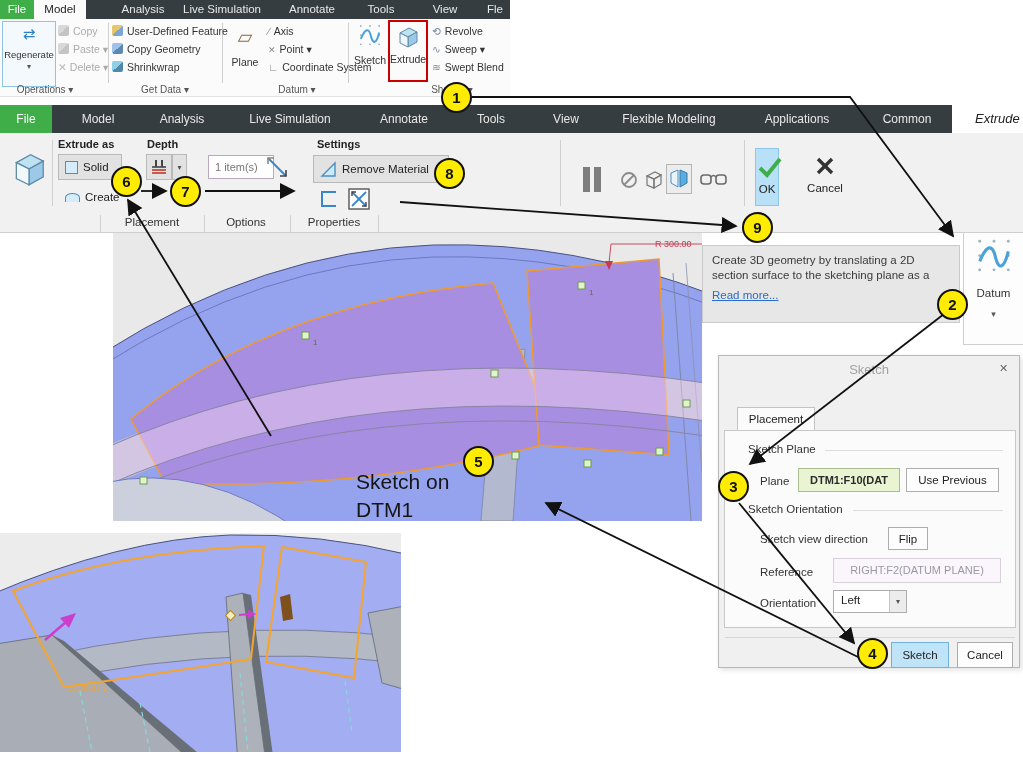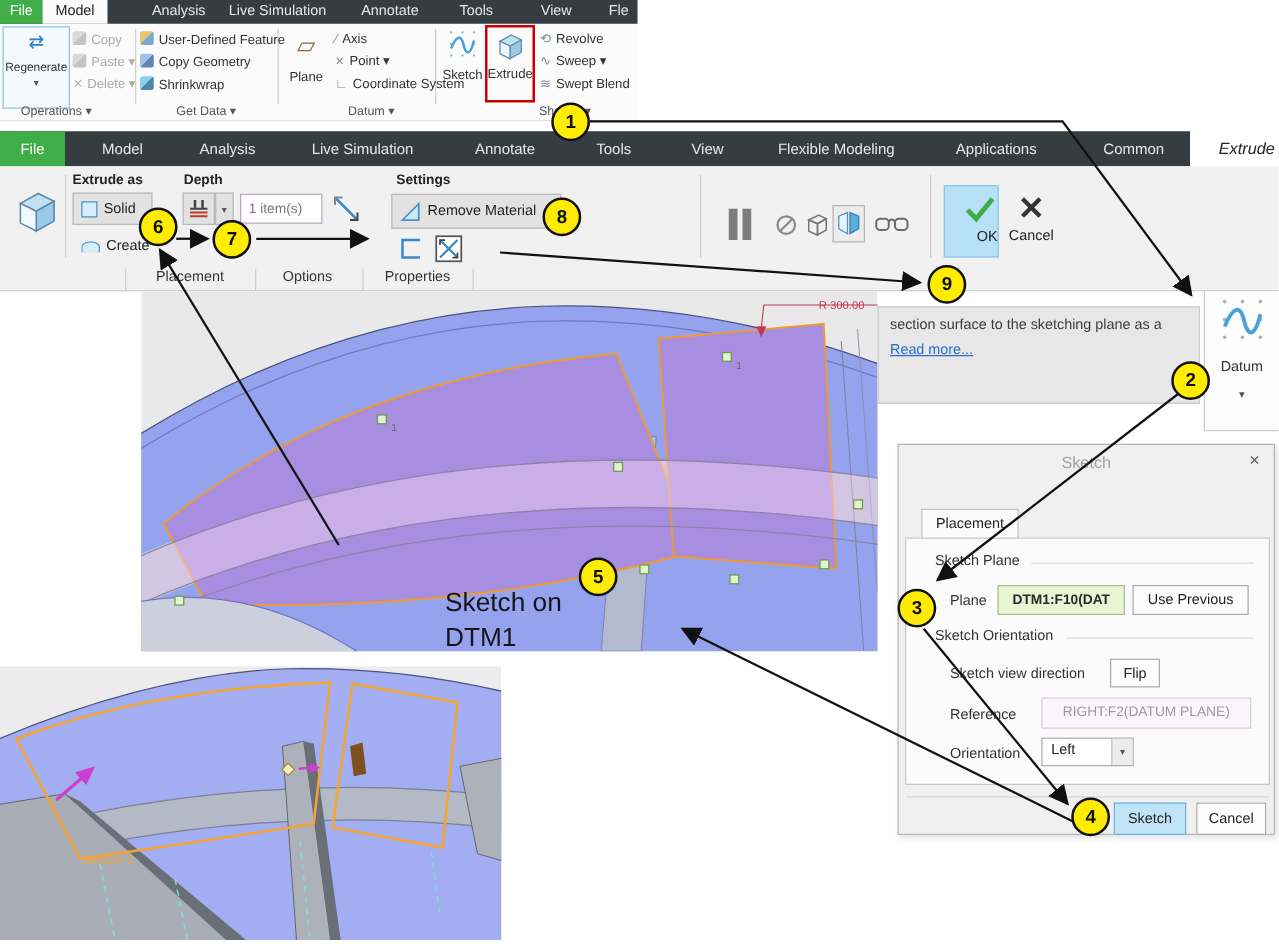--- a/index.html
+++ b/index.html
@@ -137,21 +137,21 @@
   <div class="abs btn" style="left:146px;top:21px;width:26px;height:26px;padding:0;justify-content:center;">
     <svg width="18" height="16" viewBox="0 0 18 16">
       <line x1="2" y1="8" x2="16" y2="8" stroke="#444" stroke-width="1.6"></line>
       <line x1="6" y1="1" x2="6" y2="8" stroke="#444" stroke-width="2"></line>
       <line x1="12" y1="1" x2="12" y2="8" stroke="#444" stroke-width="2"></line>
       <line x1="2" y1="11" x2="16" y2="11" stroke="#c0392b" stroke-width="1.6"></line>
       <line x1="2" y1="14" x2="16" y2="14" stroke="#c0392b" stroke-width="1.6"></line>
     </svg>
   </div>
   <div class="abs btn" style="left:172px;top:21px;width:15px;height:26px;padding:0;justify-content:center;font-size:8px;color:#555;">▾</div>
-  <div class="abs fld" style="left:192px;top:22px;width:66px;height:24px;text-align:center;">1 item(s)</div>
+  <div class="abs fld" style="left:208px;top:22px;width:66px;height:24px;text-align:center;">1 item(s)</div>
   <svg class="abs" style="left:264px;top:19px;" width="26" height="30" viewBox="0 0 26 30">
     <line x1="4" y1="6" x2="22" y2="24" stroke="#3a87c8" stroke-width="2"></line>
     <polyline points="4,12 4,6 10,6" fill="none" stroke="#888" stroke-width="1.6"></polyline>
     <polyline points="22,18 22,24 16,24" fill="none" stroke="#444" stroke-width="1.6"></polyline>
   </svg>
 
   <span class="abs gbold" style="left:317px;top:5px;">Settings</span>
   <div class="abs btn" style="left:313px;top:22px;width:136px;height:28px;">
     <svg width="17" height="17" viewBox="0 0 17 17" style="margin-right:5px;">
       <polygon points="2,15 15,15 15,2" fill="#cfeafa" stroke="#4a90c4" stroke-width="1.4"></polygon>
@@ -189,21 +189,21 @@
       <polygon points="13,5 20,8 20,18 13,22" fill="#59aee0" stroke="#3a78a8" stroke-width="1"></polygon>
     </svg>
   </div>
   <svg class="abs" style="left:700px;top:38px;" width="28" height="16" viewBox="0 0 28 16">
     <rect x="1" y="4" width="10" height="9" rx="3" fill="none" stroke="#6a6a6a" stroke-width="1.6"></rect>
     <rect x="16" y="4" width="10" height="9" rx="3" fill="none" stroke="#6a6a6a" stroke-width="1.6"></rect>
     <path d="M11,6 Q13.5,3 16,6" fill="none" stroke="#6a6a6a" stroke-width="1.6"></path>
   </svg>
   <div class="abs sep" style="left:744px;top:7px;height:66px;"></div>
 
-  <div class="abs" style="left:755px;top:15px;width:44px;height:58px;background:#b8e0f6;border:1px solid #8cc6e8;box-sizing:border-box;text-align:right;">
+  <div class="abs" style="left:755px;top:15px;width:24px;height:58px;background:#b8e0f6;border:1px solid #8cc6e8;box-sizing:border-box;text-align:center;">
     <svg width="28" height="24" viewBox="0 0 28 24" style="margin-top:6px;">
       <polyline points="4,13 11,20 24,4" fill="none" stroke="#3fae49" stroke-width="4"></polyline>
     </svg>
     <div style="font-size:11.5px;color:#222;">OK</div>
   </div>
   <div class="abs" style="left:801px;top:15px;width:48px;height:58px;text-align:center;">
     <svg width="20" height="24" viewBox="0 0 20 24" style="margin-top:6px;">
       <line x1="3" y1="5" x2="17" y2="19" stroke="#333" stroke-width="3.4"></line>
       <line x1="17" y1="5" x2="3" y2="19" stroke="#333" stroke-width="3.4"></line>
     </svg>
@@ -302,20 +302,21 @@
 
   <g>
     <rect x="227" y="79" width="7" height="7" fill="#f6edc4" stroke="#ac8a28" transform="rotate(45 230.5 82.5)"></rect>
     <line x1="239" y1="82" x2="250" y2="81" stroke="#cc3ecc" stroke-width="2"></line>
     <polygon points="256,81 248,77 248,86" fill="#cc3ecc"></polygon>
   </g>
 </svg>
 </div>
 
 <div class="abs" style="left:702px;top:245px;width:258px;height:78px;background:#e7e7e7;border:1px solid #c9c9c9;box-sizing:border-box;padding:7px 9px;font-size:11.5px;line-height:15px;color:#3a3a3a;">
+  <div>Create 3D geometry by translating a 2D</div>
   <div>section surface to the sketching plane as a</div>
   <a class="rm" href="#" style="display:inline-block;margin-top:5px;">Read more...</a>
 </div>
 
 <div class="abs" style="left:963px;top:233px;width:60px;height:112px;background:#fdfdfd;border-left:1px solid #cfcfcf;border-bottom:1px solid #cfcfcf;box-sizing:border-box;text-align:center;">
   <svg width="36" height="40" viewBox="0 0 24 28" style="margin-top:4px;">
     <g fill="#9ab2c2">
         <circle cx="2" cy="3" r="1"></circle>
         <circle cx="12" cy="3" r="1"></circle>
         <circle cx="22" cy="3" r="1"></circle>

